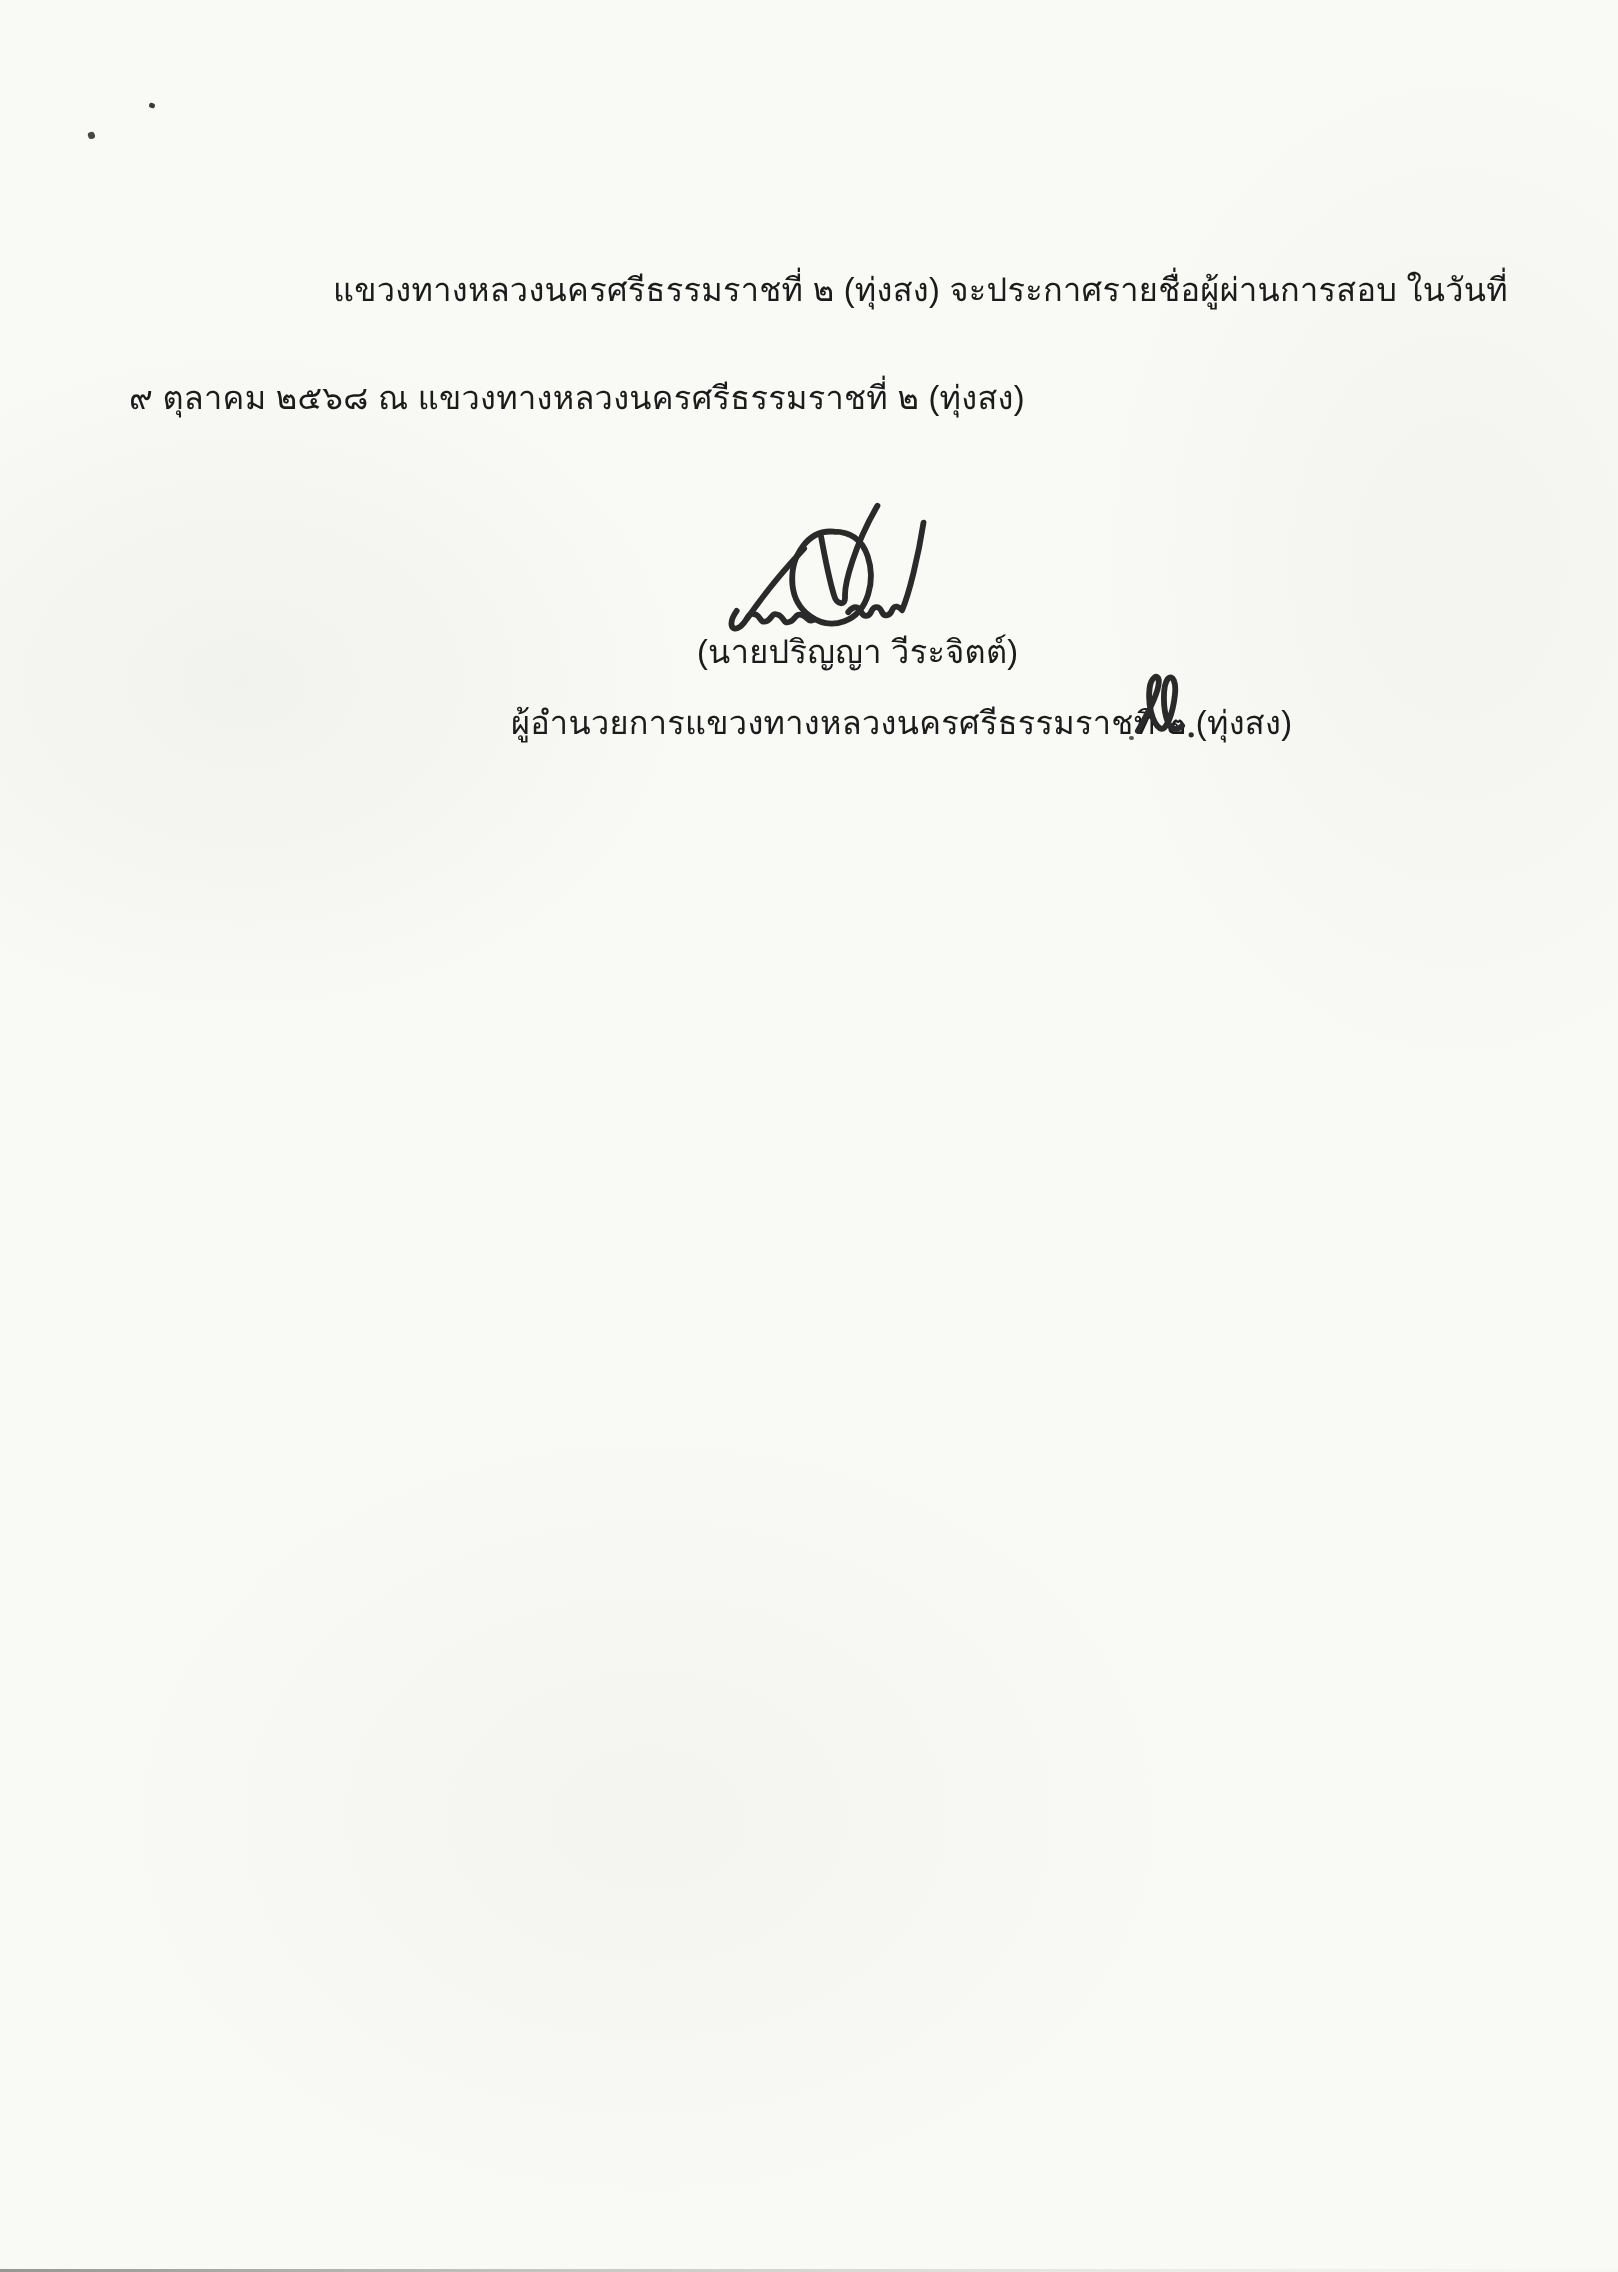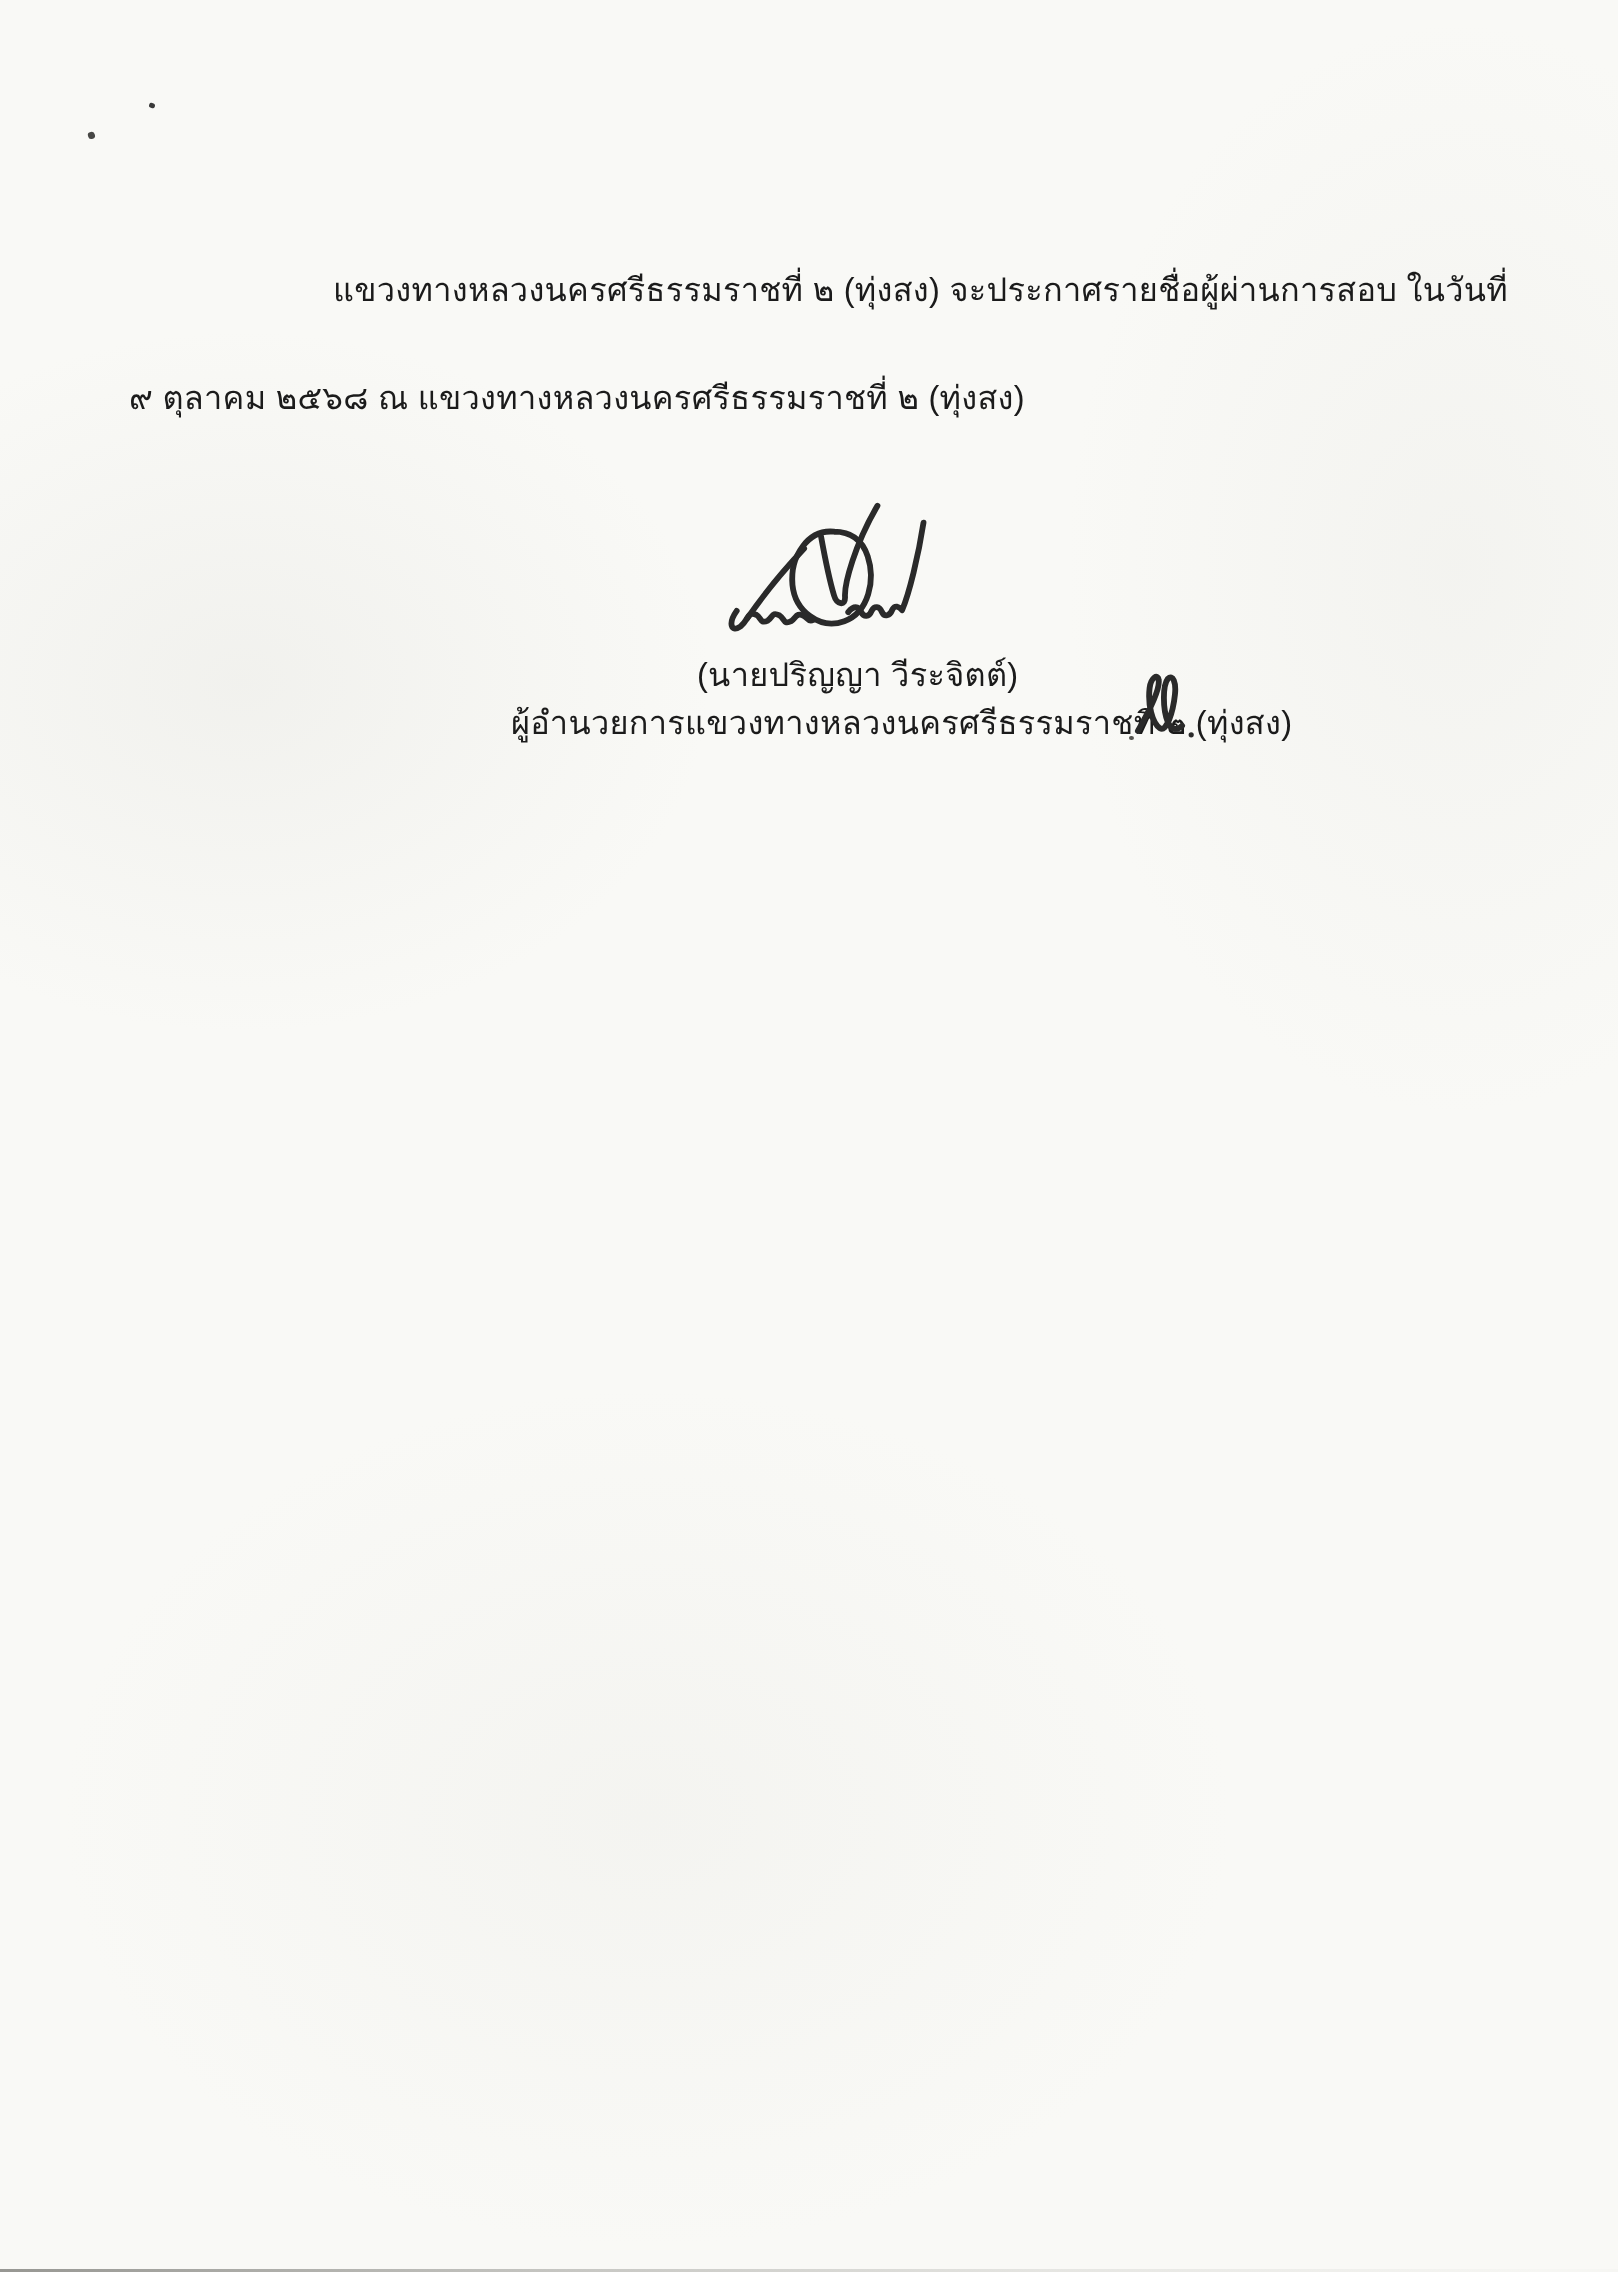--- a/index.html
+++ b/index.html
@@ -26,21 +26,21 @@
     position: absolute;
     white-space: nowrap;
     font-size: 32.5px;
     line-height: 40px;
     letter-spacing: 0.3px;
     color: var(--ink);
   }
   .para-line1 { left: 333px; top: 270px; }
   .para-line2 { left: 129px; top: 330px; margin-top: 48px; }
   .date-line  { left: 653px; top: 422px; }
-  .name-line  { left: 697px; top: 655px; }
+  .name-line  { left: 697px; top: 632px; }
   .title-line { left: 511px; top: 703px; }
 
   .signature-svg {
     position: absolute;
     left: 725px;
     top: 499px;
     width: 253px;
     height: 140px;
   }
   .initials-svg {

